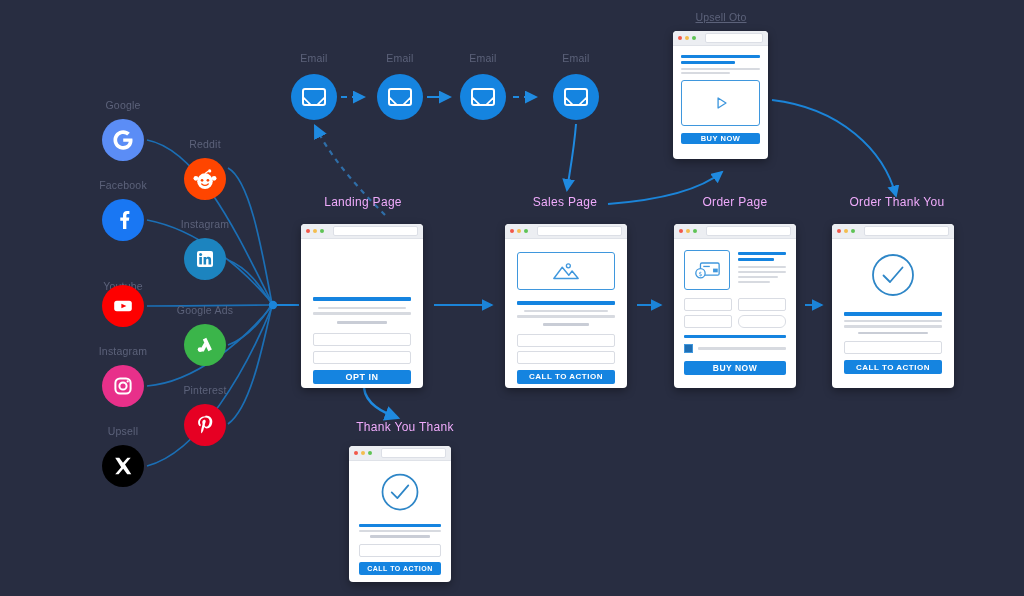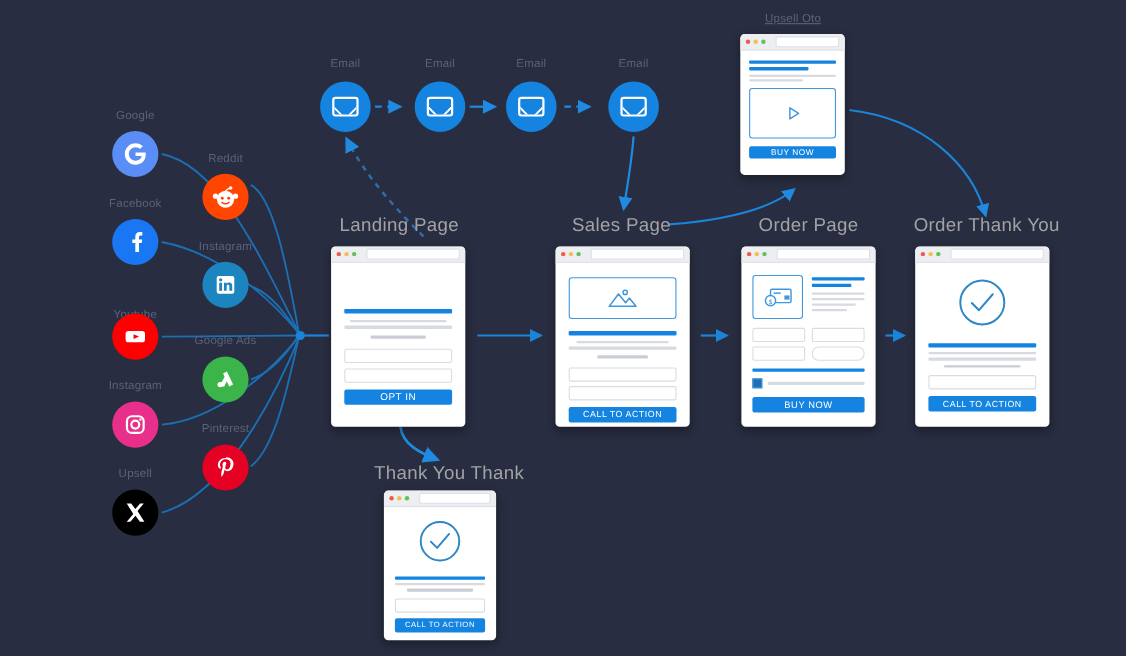--- a/index.html
+++ b/index.html
@@ -16,22 +16,22 @@
   .lbl{
     position:absolute;
     color:#5c627a;
     font-size:10.5px;
     letter-spacing:.2px;
     white-space:nowrap;
     text-align:center;
     font-weight:400;
   }
   .lbl.big{
-    font-size:17px;
-    color:#a3a3a3;
+    font-size:12px;
+    color:#f0abfc;
     letter-spacing:.3px;
   }
 
   
   .social{
     position:absolute;
     width:42px;height:42px;border-radius:50%;
     display:flex;align-items:center;justify-content:center;
     box-sizing:border-box;
   }
@@ -88,21 +88,21 @@
   
   .barblue{background:#1584e0;height:3px;border-radius:1px;}
   .bargrey{background:#d7dae0;height:3px;border-radius:1px;}
   .bargrey2{background:#c9cdd6;height:3px;border-radius:1px;}
   .field{
     height:11px;border:1px solid #d9dce3;border-radius:2px;background:#fff;
   }
   .cta{
     background:#1584e0;color:#fff;border-radius:2px;
     display:flex;align-items:center;justify-content:center;
-    font-size:7.5px;font-weight:normal;letter-spacing:.5px;
+    font-size:7.5px;font-weight:bold;letter-spacing:.5px;
   }
   .boxout{border:1.5px solid #3f97dd;border-radius:3px;box-sizing:border-box;
     display:flex;align-items:center;justify-content:center;}
 
   .stack{display:flex;flex-direction:column;}
 
   
   .checkwrap{display:flex;align-items:center;justify-content:center;}
 
   svg.lines{position:absolute;left:0;top:0;width:1024px;height:596px;pointer-events:none;}
@@ -281,21 +281,21 @@
   </div>
 
   <div class="lbl big" style="left:303px;top:195px;width:120px;">Landing Page</div>
   <div class="browser" style="left:301px;top:224px;width:122px;height:164px;">
     <div class="chrome">
       <span class="dot d1"></span>
       <span class="dot d2"></span>
       <span class="dot d3"></span>
       <span class="urlbar"></span>
     </div>
-    <div class="body" style="padding:42px 12px 0;">
+    <div class="body" style="padding:58px 12px 0;">
       <div class="barblue" style="width:100%;height:3.5px;margin-bottom:6px;"></div>
       <div class="bargrey" style="width:90%;height:2.5px;margin:0 auto 3px;"></div>
       <div class="bargrey" style="width:100%;height:2.5px;margin-bottom:6px;"></div>
       <div class="bargrey2" style="width:52%;height:3px;margin:0 auto 9px;"></div>
       <div class="field" style="margin-bottom:5px;"></div>
       <div class="field" style="margin-bottom:6px;"></div>
       <div class="cta" style="height:14px;font-size:9px;">OPT IN</div>
     </div>
   </div>
 

